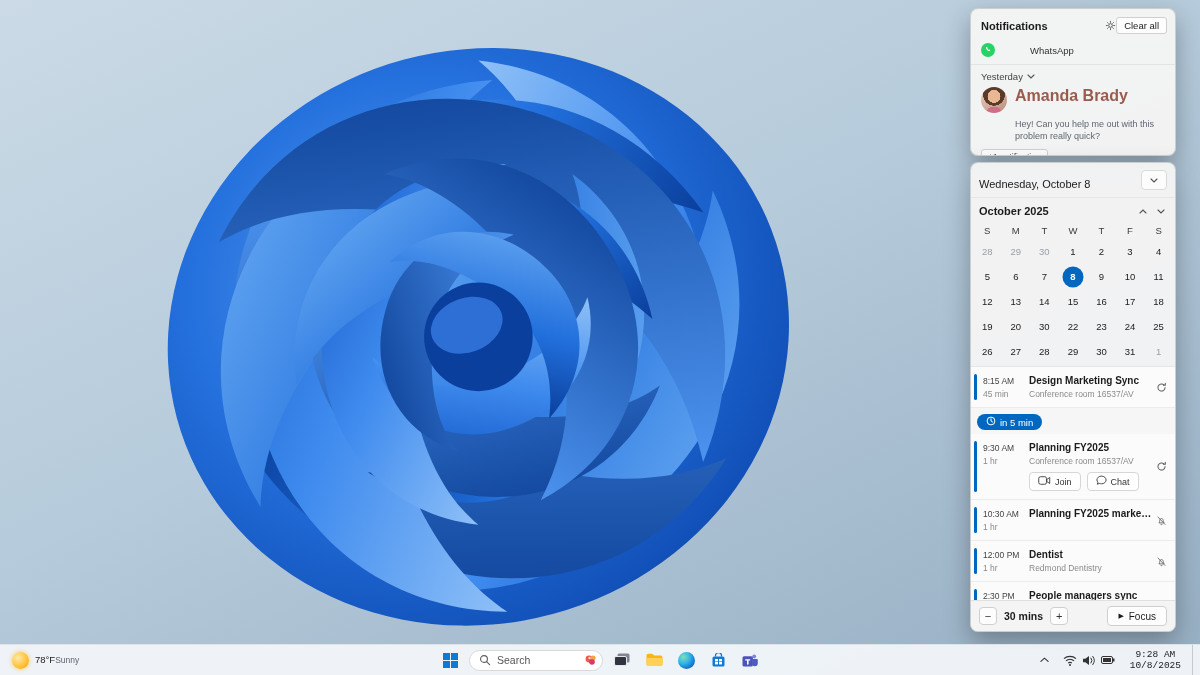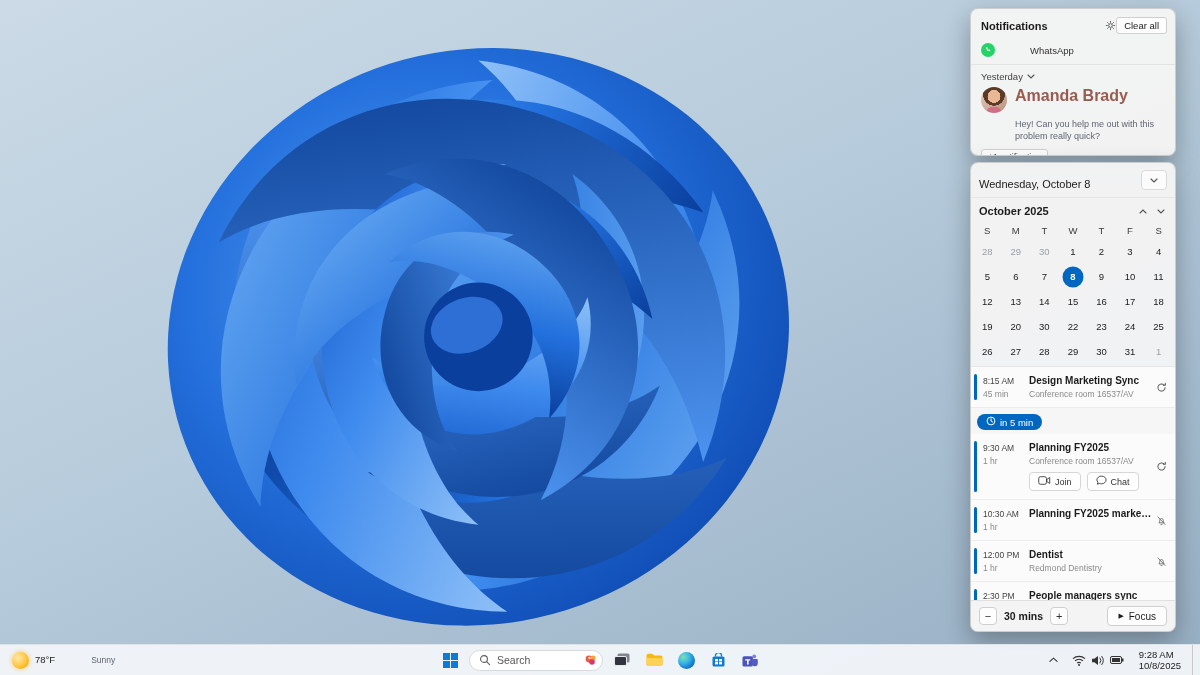--- a/index.html
+++ b/index.html
@@ -94,34 +94,34 @@
   
   #taskbar{position:absolute;left:0;right:0;bottom:0;height:30px;background:rgba(242,246,250,.95);
     border-top:1px solid rgba(0,0,0,.06);}
   .tb-left{position:absolute;left:6px;top:0;height:100%;display:flex;align-items:center;gap:6px;
     padding:0 6px;cursor:pointer;}
   .sun-icon{width:17px;height:17px;border-radius:50%;flex:none;
     background:radial-gradient(circle at 35% 35%, #ffe9a8, #ffc43d 55%, #f09c00 100%);
     box-shadow:0 0 5px rgba(255,190,60,.8);}
   .weather-text{display:flex;flex-direction:row;line-height:10px;}
   .weather-temp{font-size:9.5px;color:#1b1b1b;}
-  .weather-cond{font-size:8.5px;color:#5f6672;margin-left:36px;}
+  .weather-cond{font-size:8.5px;color:#5f6672;}
   .tb-center{position:absolute;left:50%;top:0;transform:translateX(-50%);height:100%;
     display:flex;align-items:center;gap:6px;}
   .tb-icon{width:26px;height:26px;border:none;background:none;display:inline-flex;align-items:center;
     justify-content:center;border-radius:4px;cursor:pointer;padding:0;}
   .search-pill{height:21px;width:134px;border-radius:11px;background:#fff;border:1px solid #d9d9d9;
     display:flex;align-items:center;gap:6px;padding:0 4px 0 9px;box-sizing:border-box;cursor:pointer;}
   .search-text{flex:1;font-size:10.5px;color:#555;}
   .edge-icon{width:17px;height:17px;border-radius:50%;
     background:radial-gradient(circle at 32% 30%, #7de0b8 0%, #35b5e6 38%, #1273d2 72%, #0a4ca0 100%);}
   .tb-right{position:absolute;right:2px;top:0;height:100%;display:flex;align-items:center;gap:7px;}
   .tray-group{display:flex;align-items:center;gap:5px;padding:3px 4px;border-radius:4px;cursor:pointer;}
   .tray-chevron{display:inline-flex;padding:3px;cursor:pointer;}
-  .clock{border:none;background:none;font-family:Liberation Sans, sans-serif;text-align:left;line-height:11px;
+  .clock{border:none;background:none;font-family:Liberation Mono, monospace;text-align:center;line-height:11px;
     padding:0 4px;cursor:pointer;}
   .clock-time,.clock-date{font-size:9.5px;color:#1b1b1b;}
   .show-desktop{width:5px;height:100%;border-left:1px solid #c9c9c9;cursor:pointer;}
 </style>
 </head>
 <body>
 
 <div id="screen">
 
   <svg id="bloom" viewBox="0 0 900 660" width="920" height="640">

